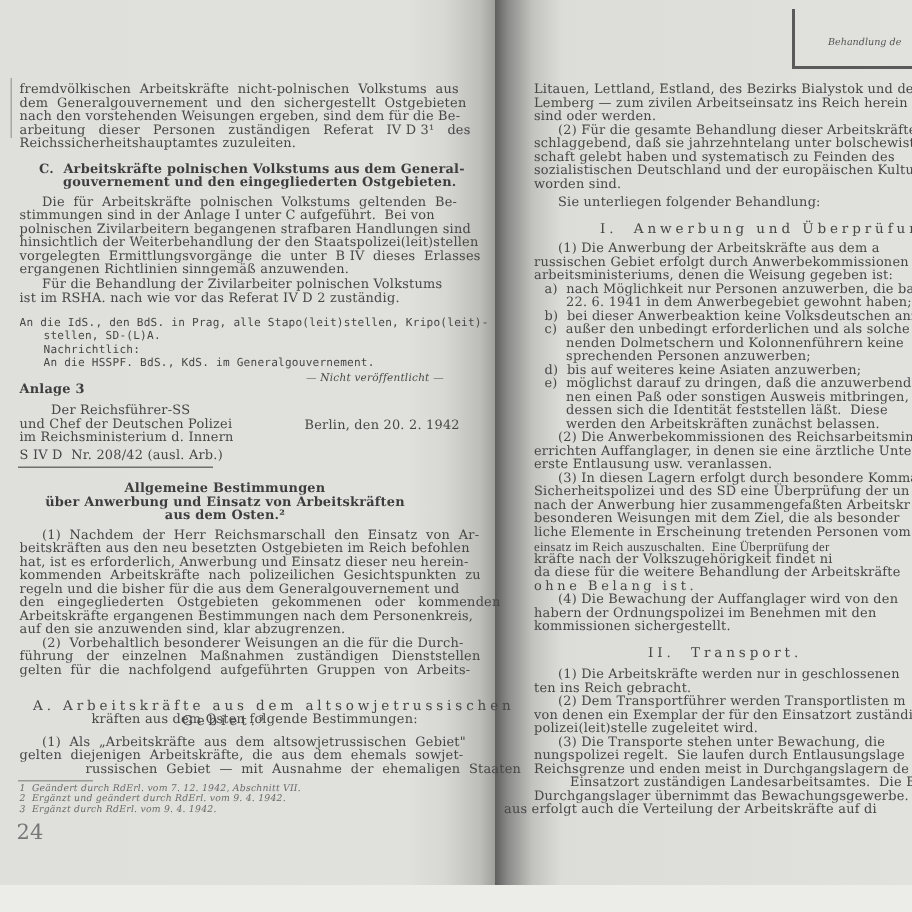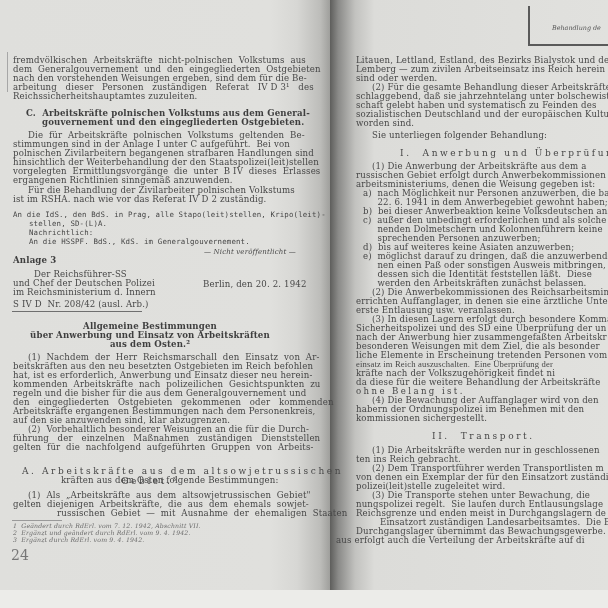--- a/index.html
+++ b/index.html
@@ -35,21 +35,21 @@
 <body>
 
 <div class="page page-left"></div>
 <div class="page page-right"></div>
 <div class="bottom-strip"></div>
 
 <div class="margin-mark" style="left:7px;top:52px;height:40px;"></div>
 
 <div>
   <div class="txt" style="left:13px;top:56px;">fremdvölkischen  Arbeitskräfte  nicht-polnischen  Volkstums  aus</div>
-  <div class="txt" style="left:13px;top:65px;">dem  Generalgouvernement  und  den  eingegliederten  Ostgebieten</div>
+  <div class="txt" style="left:13px;top:65px;">dem  Generalgouvernement  und  den  sichergestellt  Ostgebieten</div>
   <div class="txt" style="left:13px;top:74px;">nach den vorstehenden Weisungen ergeben, sind dem für die Be-</div>
   <div class="txt" style="left:13px;top:83px;">arbeitung   dieser   Personen   zuständigen   Referat   IV D 3¹   des</div>
   <div class="txt" style="left:13px;top:92px;">Reichssicherheitshauptamtes zuzuleiten.</div>
 </div>
 
 <div>
   <div class="txt bold" style="left:26px;top:109px;">C.  Arbeitskräfte polnischen Volkstums aus dem General-</div>
   <div class="txt bold" style="left:42px;top:118px;">gouvernement und den eingegliederten Ostgebieten.</div>
 </div>
 

